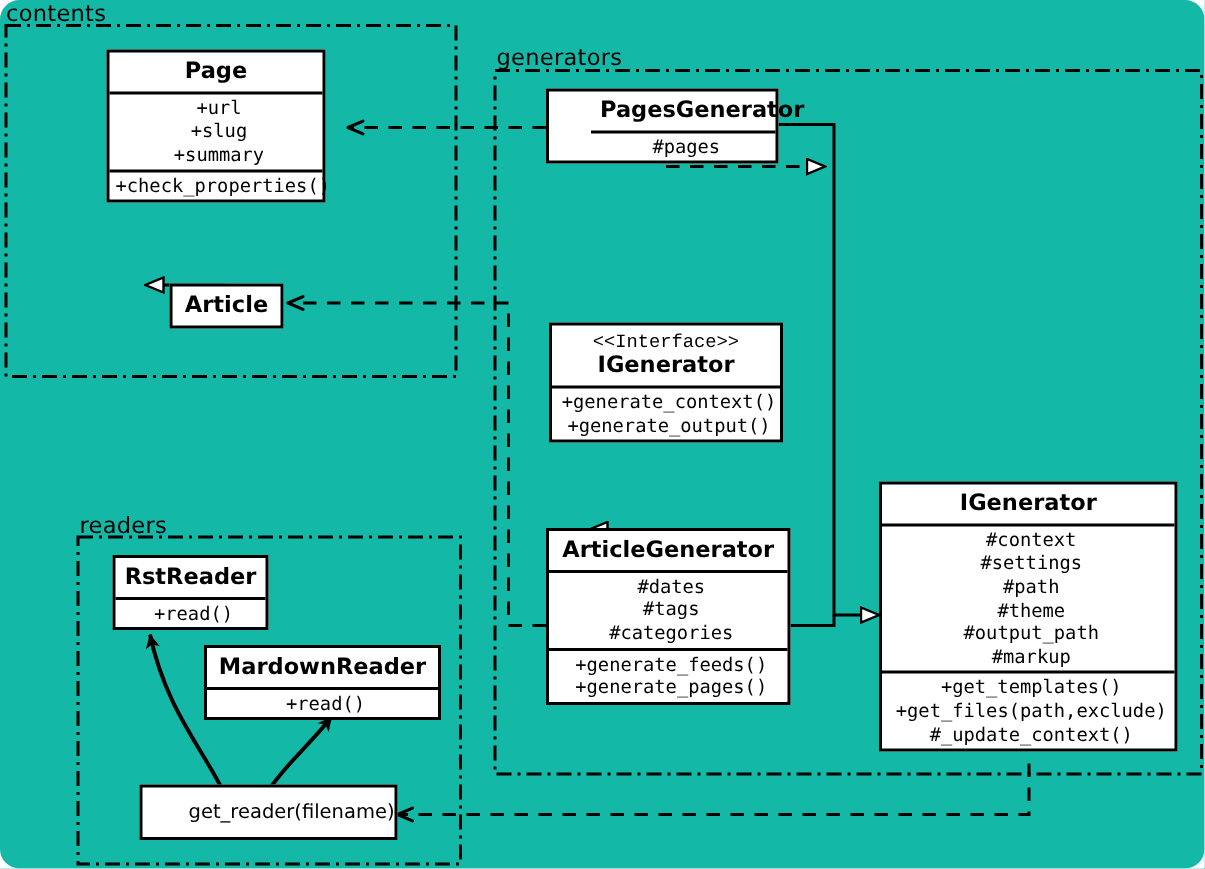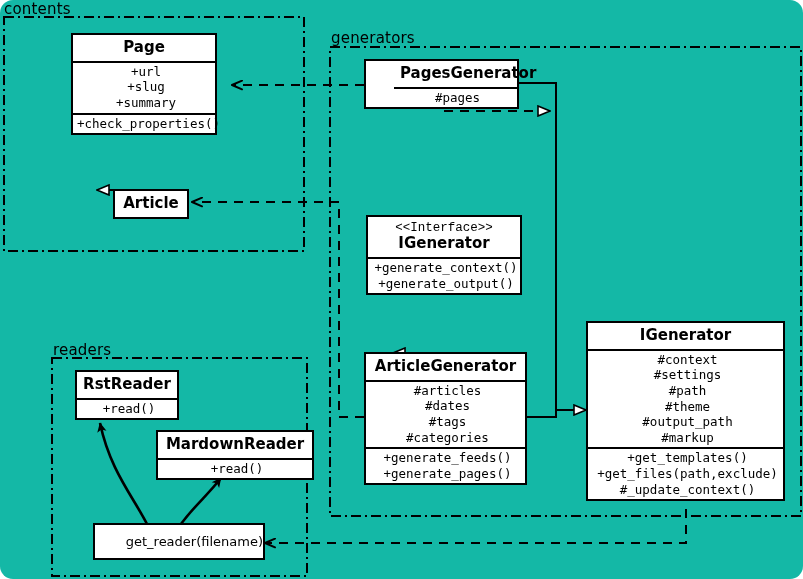--- a/index.html
+++ b/index.html
@@ -165,21 +165,20 @@
     </div>
     <div class="compartment">
       <div class="member">+generate_context()</div>
       <div class="member">+generate_output()</div>
     </div>
   </div>
 
   <div class="uml" style="left:364px; top:352px; width:163px;">
     <div class="title">ArticleGenerator</div>
     <div class="compartment">
-      <div class="member">#articles</div>
       <div class="member">#dates</div>
       <div class="member">#tags</div>
       <div class="member">#categories</div>
     </div>
     <div class="compartment">
       <div class="member">+generate_feeds()</div>
       <div class="member">+generate_pages()</div>
     </div>
   </div>
 
@@ -200,21 +199,21 @@
     </div>
   </div>
 
   <div class="uml" style="left:75px; top:370px; width:104px;">
     <div class="title">RstReader</div>
     <div class="compartment">
       <div class="member">+read()</div>
     </div>
   </div>
 
-  <div class="uml" style="left:136px; top:430px; width:158px;margin-left:20px;">
+  <div class="uml" style="left:136px; top:430px; width:158px;">
     <div class="title">MardownReader</div>
     <div class="compartment">
       <div class="member">+read()</div>
     </div>
   </div>
 
   <div class="fnbox" style="left:93px; top:523px; width:172px; height:37px;">
     <span class="fnlabel">get_reader(filename)</span>
   </div>
 

